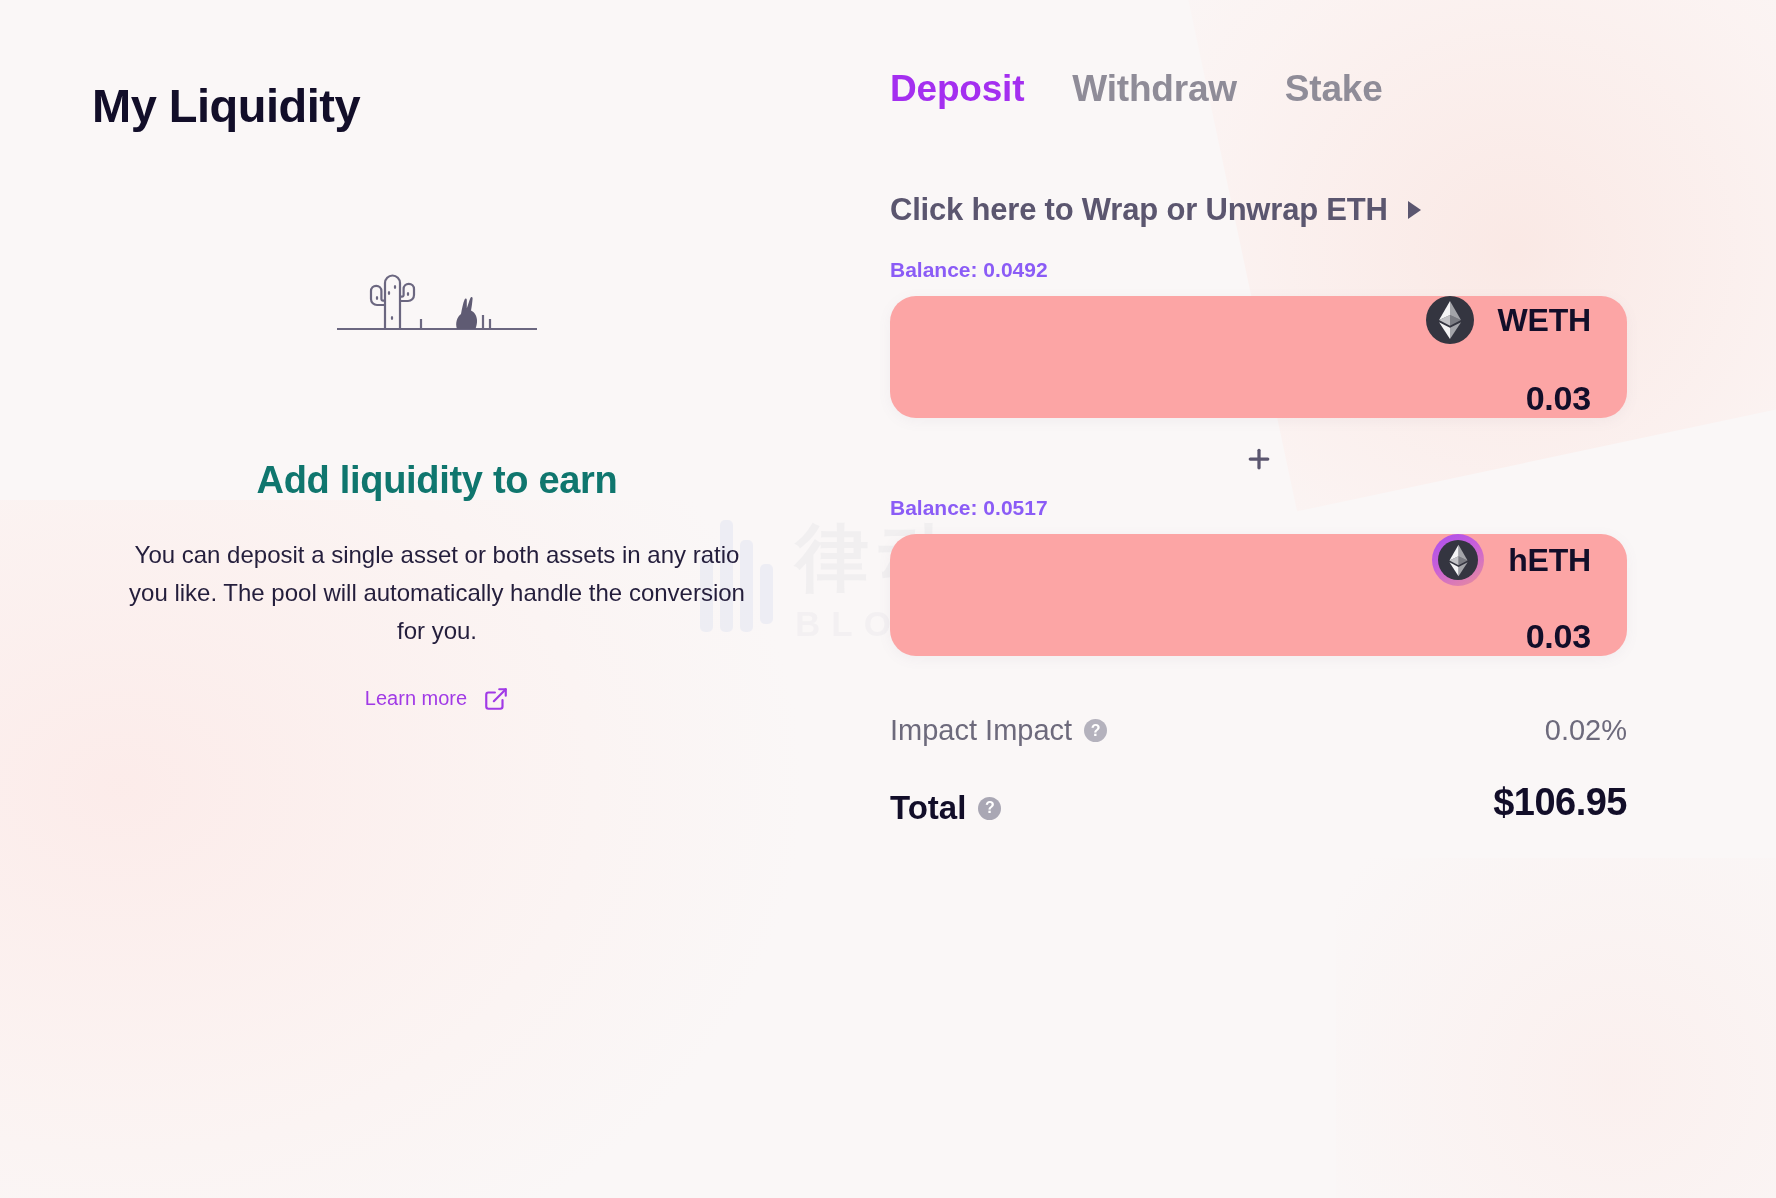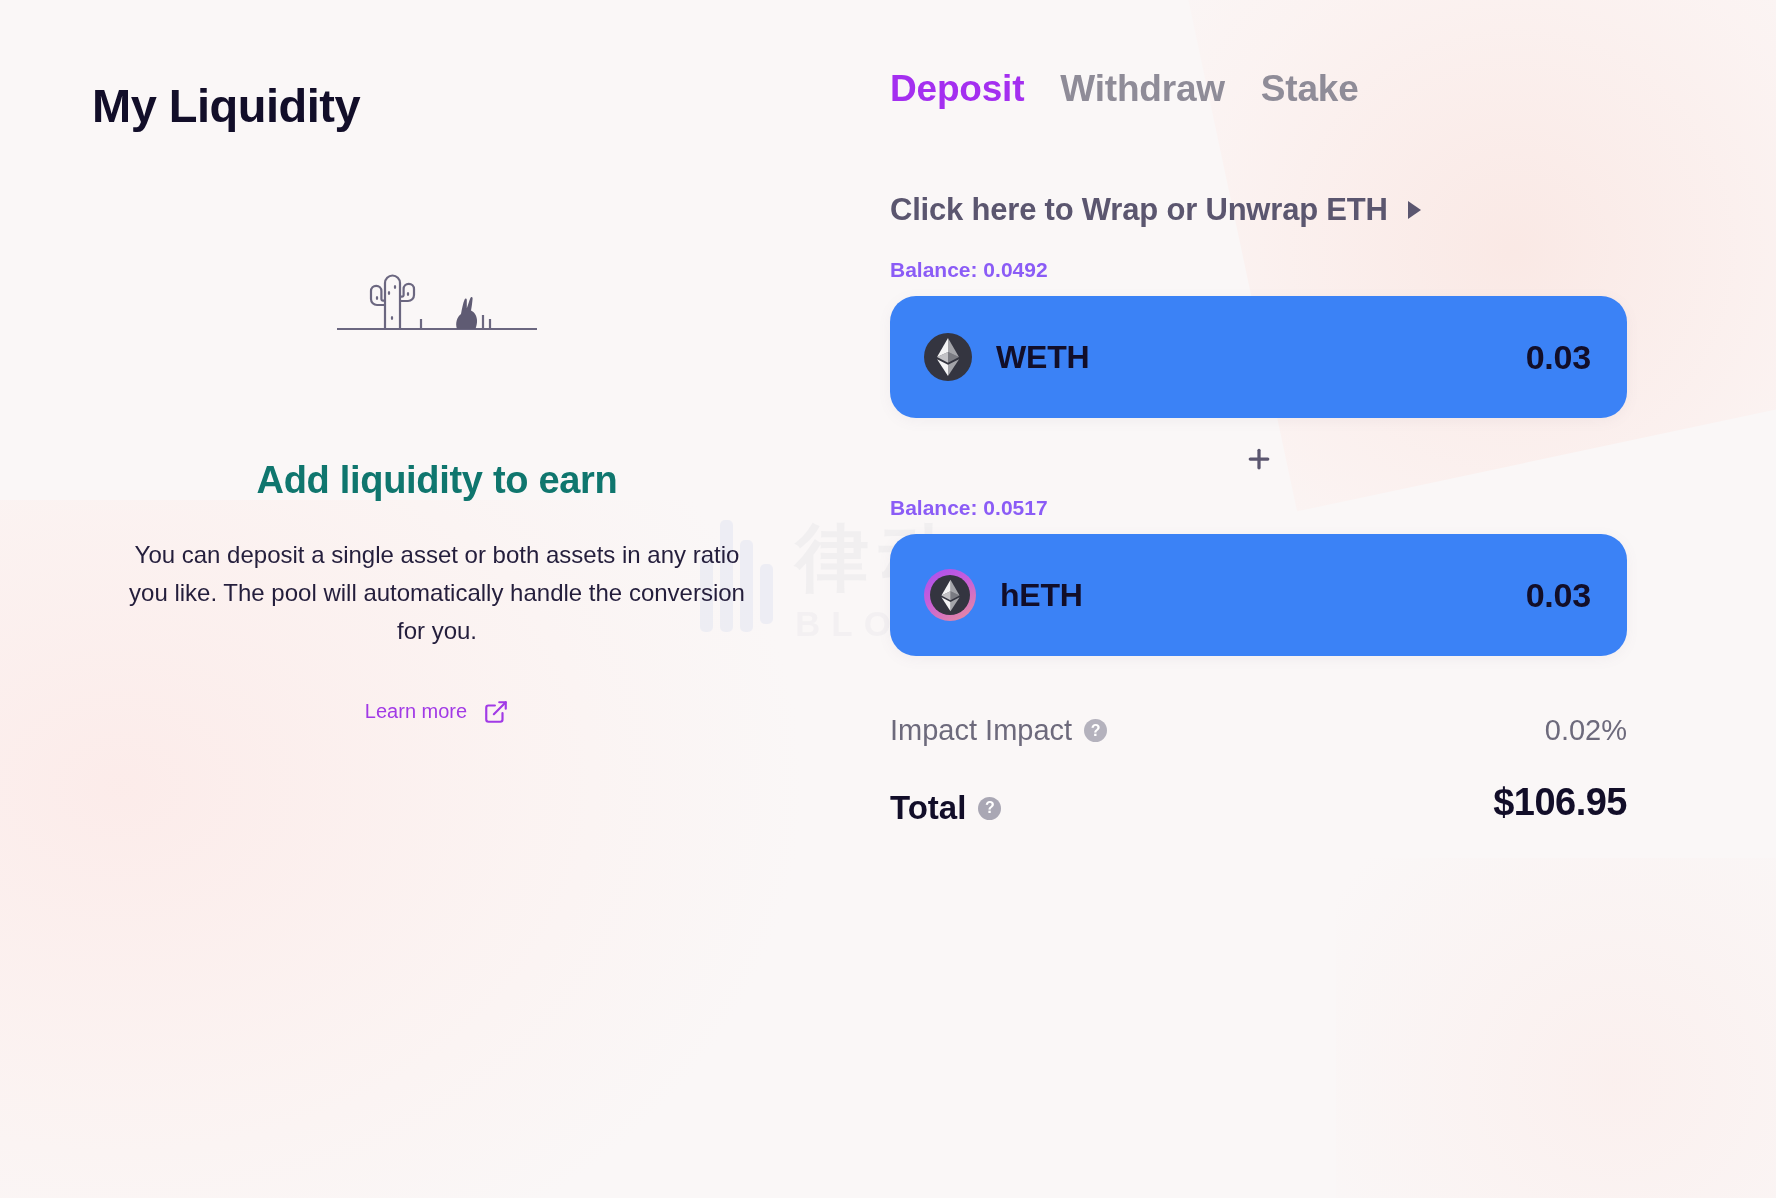--- a/index.html
+++ b/index.html
@@ -114,21 +114,21 @@
   }
   .desert-art { display: flex; justify-content: center; }
   .empty-heading {
     margin-top: 118px;
     font-size: 38px;
     font-weight: 700;
     color: #0f766e;
     letter-spacing: -0.3px;
   }
   .empty-desc {
-    margin: 34px auto 13px;
+    margin: 34px auto 0;
     width: 648px;
     font-size: 24px;
     line-height: 1.58;
     color: #241e3c;
     font-weight: 400;
   }
   .learn-more {
     margin-top: 36px;
     display: inline-flex;
     align-items: center;
@@ -145,21 +145,21 @@
     position: absolute;
     left: 890px;
     top: 0;
     width: 886px;
     height: 100%;
     padding: 68px 0 0 0;
   }
   .tabs {
     display: flex;
     align-items: baseline;
-    gap: 36px;
+    gap: 48px;
     padding-left: 0;
   }
   .tab {
     font-size: 37px;
     font-weight: 700;
     color: #8f8c98;
     cursor: pointer;
     letter-spacing: -0.2px;
   }
   .tab.active { color: #a42ff0; }
@@ -189,27 +189,28 @@
     font-size: 21px;
     font-weight: 700;
     color: #8b5cf6;
   }
   .balance-row.second { margin-top: 22px; }
 
   .token-card {
     margin-top: 14px;
     width: 737px;
     height: 122px;
-    background: #3b82f6;
+    background: #fca5a5;
     border-radius: 26px;
     box-shadow: 0 3px 14px rgba(120,100,140,0.065);
     display: flex;
-    align-items: center;
+    align-items: flex-end;
     justify-content: space-between;
     padding: 0 36px 0 34px;
+    flex-direction: column;
   }
   .token-left { display: flex; align-items: center; gap: 24px; }
   .token-name {
     font-size: 32px;
     font-weight: 700;
     color: #120e29;
     letter-spacing: -0.2px;
   }
   .token-amount {
     font-size: 34px;

